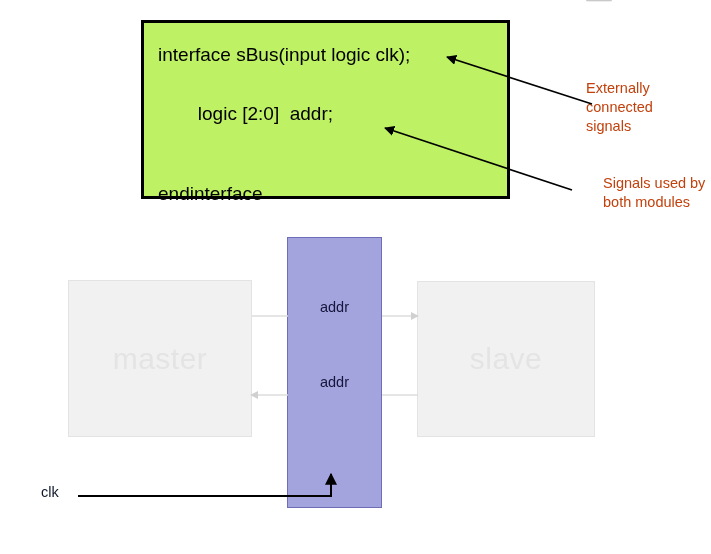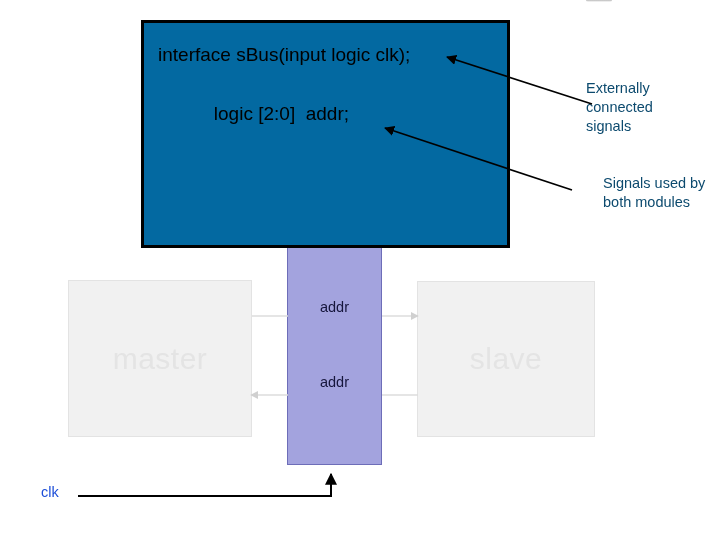--- a/index.html
+++ b/index.html
@@ -18,43 +18,43 @@
     background: #ffffff;
     overflow: hidden;
   }
 
   
   #code-box {
     position: absolute;
     left: 141px;
     top: 20px;
     width: 369px;
-    height: 228px;
-    background: #0369a1;
+    height: 179px;
+    background: #bef264;
     border: 3px solid #000000;
     box-sizing: border-box;
     z-index: 5;
   }
   .code-line {
     position: absolute;
     color: #000000;
     font-size: 19px;
     line-height: 20px;
     white-space: pre;
     font-family: "Liberation Sans", sans-serif;
   }
   #code-line-0 { left: 14px;  top: 22px; }
-  #code-line-1 { left: 54px;  top: 81px; }
+  #code-line-1 { left: 38px;  top: 81px; }
   #code-line-2 { left: 38px;  top: 106px; }
   #code-line-3 { left: 14px;  top: 161px; }
 
   
   .annot {
     position: absolute;
-    color: #0c4a6e;
+    color: #c2410c;
     font-size: 14.5px;
     line-height: 19px;
     white-space: pre-line;
     z-index: 6;
   }
   #annot-external { left: 586px; top: 79px;  width: 120px; }
   #annot-shared   { left: 603px; top: 174px; width: 126px; }
 
   
   #overlay {
@@ -88,21 +88,21 @@
     color: #e4e4e4;
     letter-spacing: 0.5px;
   }
 
   
   #interface-block {
     position: absolute;
     left: 287px;
     top: 237px;
     width: 95px;
-    height: 228px;
+    height: 271px;
     background: #a3a3de;
     border: 1.6px solid #6d6db8;
     box-sizing: border-box;
     z-index: 4;
   }
   .signal-label {
     position: absolute;
     left: 0;
     right: 0;
     text-align: center;
@@ -111,21 +111,21 @@
   }
   #signal-addr { top: 61px; }
   #signal-data { top: 136px; }
 
   
   #clk-label {
     position: absolute;
     left: 41px;
     top: 484px;
     font-size: 14.5px;
-    color: #1d4ed8;
+    color: #0f172a;
     z-index: 6;
   }
 
   
   #top-artifact {
     position: absolute;
     left: 586px;
     top: -6px;
     width: 26px;
     height: 8px;
@@ -138,20 +138,21 @@
 </head>
 <body>
 
 <div id="canvas">
 
   <div id="top-artifact"></div>
 
   <div id="code-box">
     <div class="code-line" id="code-line-0">interface sBus(input logic clk);</div>
     <div class="code-line" id="code-line-1">   logic [2:0]  addr;</div>
+    <div class="code-line" id="code-line-3">endinterface</div>
   </div>
 
   <div class="annot" id="annot-external">Externally
 connected
 signals</div>
 
   <div class="annot" id="annot-shared">Signals used by
 both modules</div>
 
   <div class="module-box" id="master-box">

